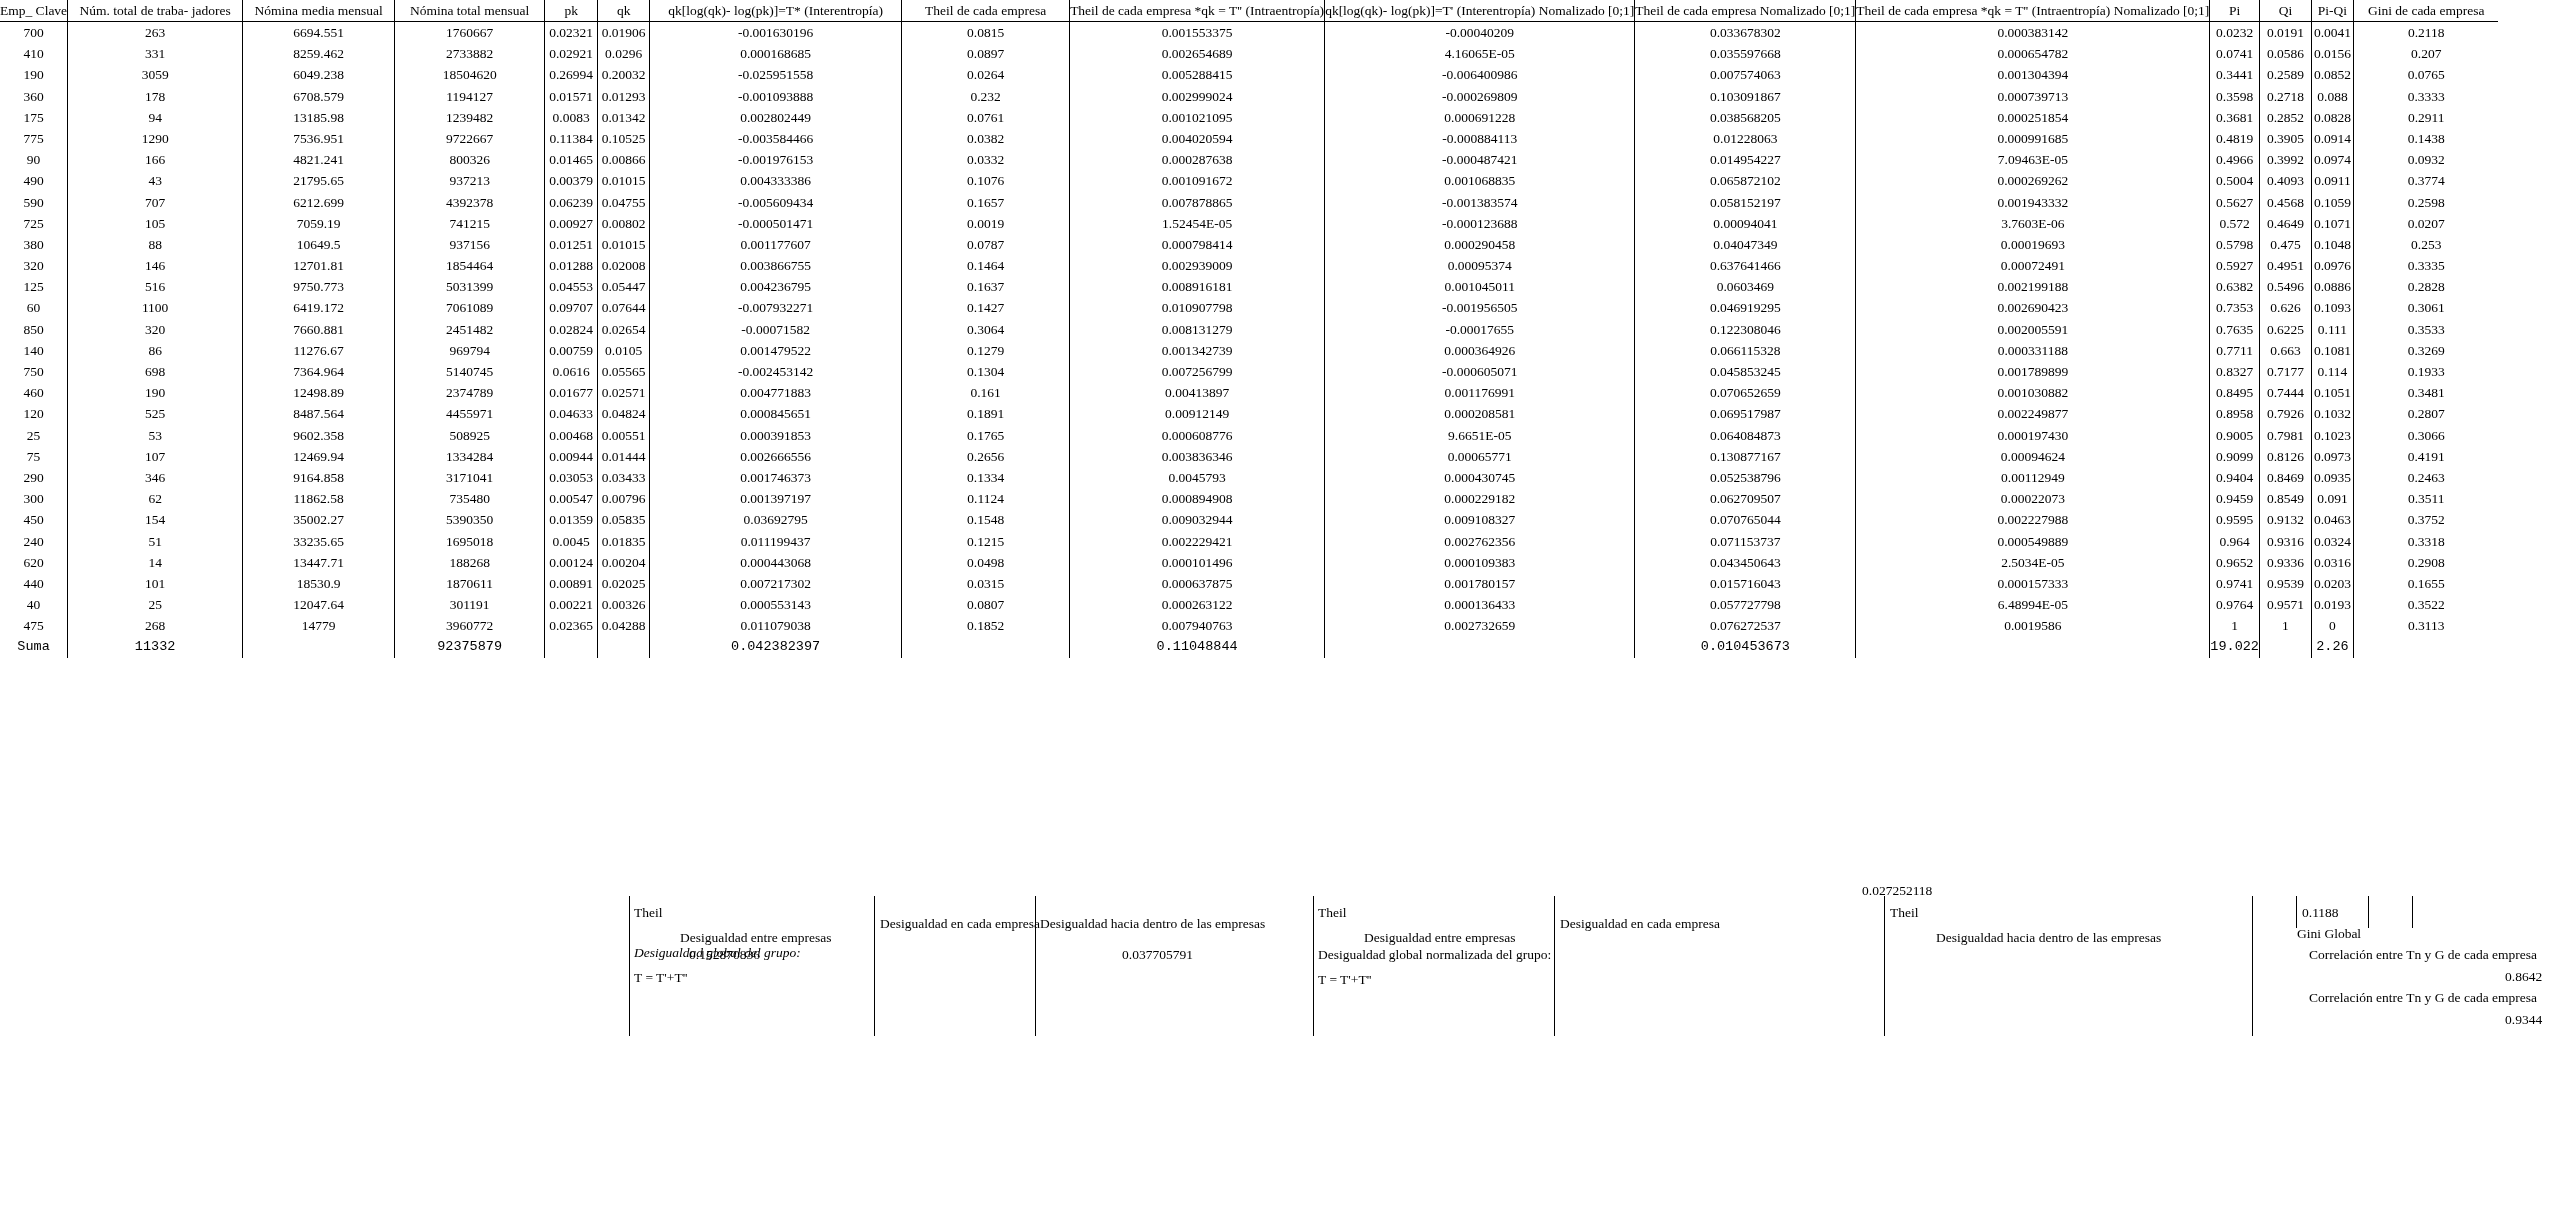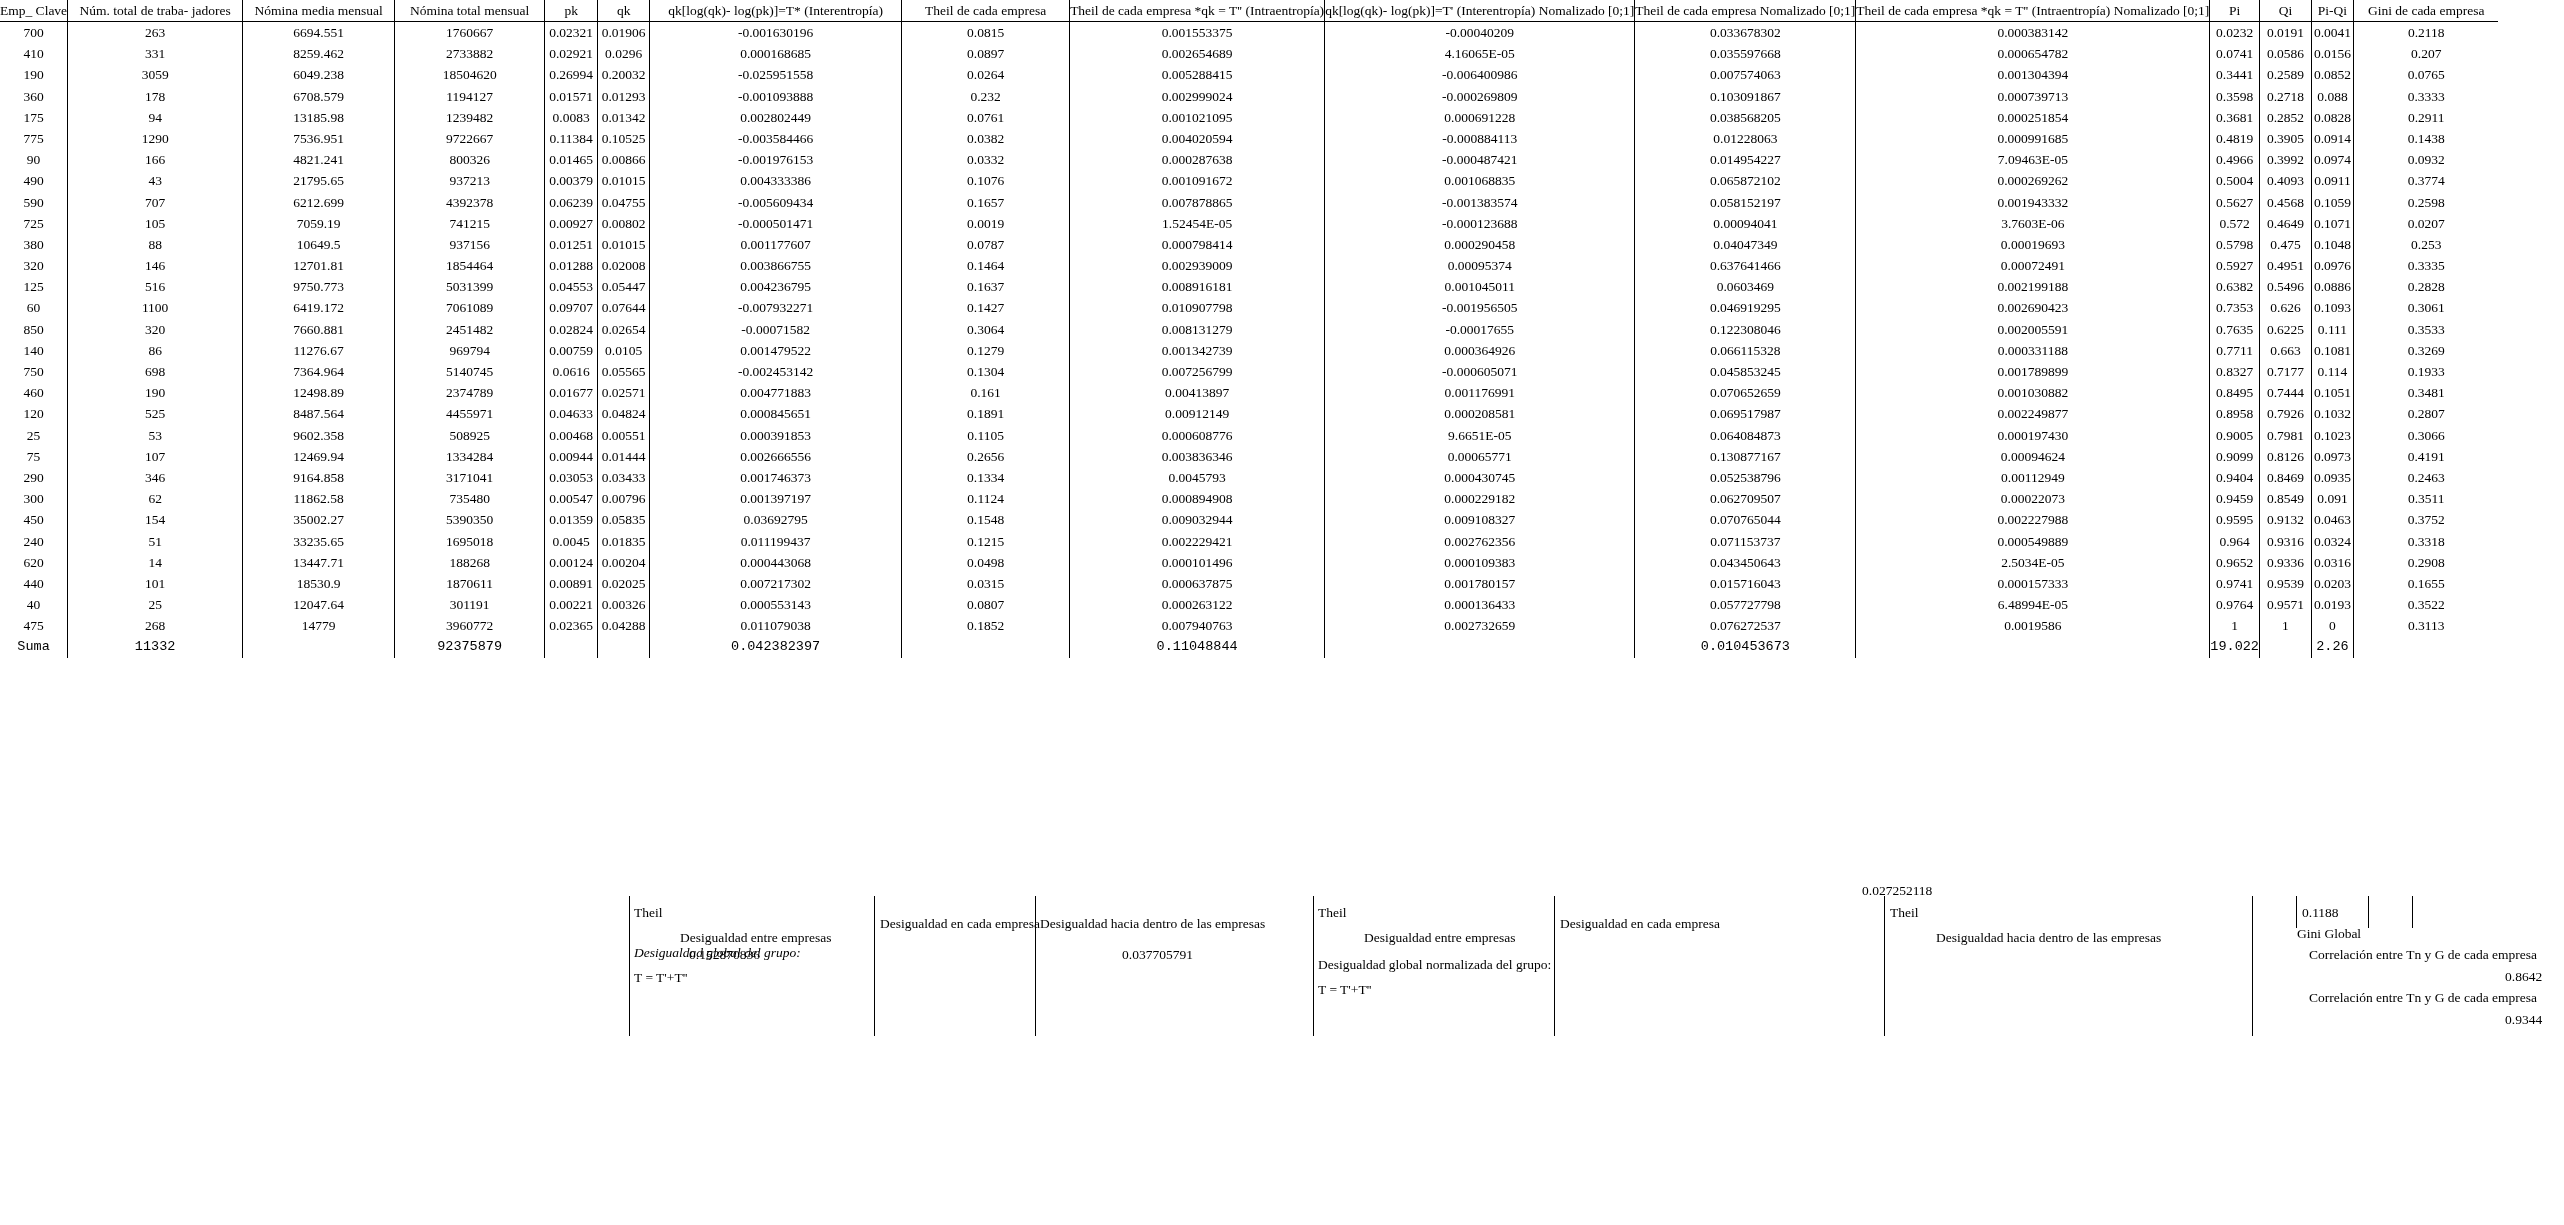--- a/index.html
+++ b/index.html
@@ -456,21 +456,21 @@
           <td class="numcell">0.2807</td>
         </tr>
         <tr>
           <td class="numcell vsep">25</td>
           <td class="numcell vsep">53</td>
           <td class="numcell vsep">9602.358</td>
           <td class="numcell vsep">508925</td>
           <td class="numcell vsep">0.00468</td>
           <td class="numcell vsep">0.00551</td>
           <td class="numcell vsep">0.000391853</td>
-          <td class="numcell vsep">0.1105</td>
+          <td class="numcell vsep">0.1765</td>
           <td class="numcell vsep">0.000608776</td>
           <td class="numcell vsep">9.6651E-05</td>
           <td class="numcell vsep">0.064084873</td>
           <td class="numcell vsep">0.000197430</td>
           <td class="numcell vsep">0.9005</td>
           <td class="numcell vsep">0.7981</td>
           <td class="numcell vsep">0.1023</td>
           <td class="numcell">0.3066</td>
         </tr>
         <tr>
@@ -663,21 +663,21 @@
     <div style="margin-top:11px;">T = T'+T''</div>
   </div>
 
   <div class="notes" style="left:880px;top:917px;">Desigualdad en cada empresa</div>
 
   <div class="notes" style="left:1040px;top:917px;">Desigualdad hacia dentro de las empresas</div>
 
   <div class="notes" style="left:1318px;top:906px;">
     <div>Theil</div>
     <div class="note-indent" style="margin-top:11px;">Desigualdad entre empresas</div>
-    <div style="margin-top:14px;">Desigualdad global normalizada del grupo:</div>
+    <div style="margin-top:4px;">Desigualdad global normalizada del grupo:</div>
     <div style="margin-top:11px;">T = T'+T''</div>
   </div>
 
   <div class="notes" style="left:1560px;top:917px;">Desigualdad en cada empresa</div>
 
   <div class="notes" style="left:1890px;top:906px;">
     <div>Theil</div>
     <div class="note-indent" style="margin-top:11px;">Desigualdad hacia dentro de las empresas</div>
   </div>
 

